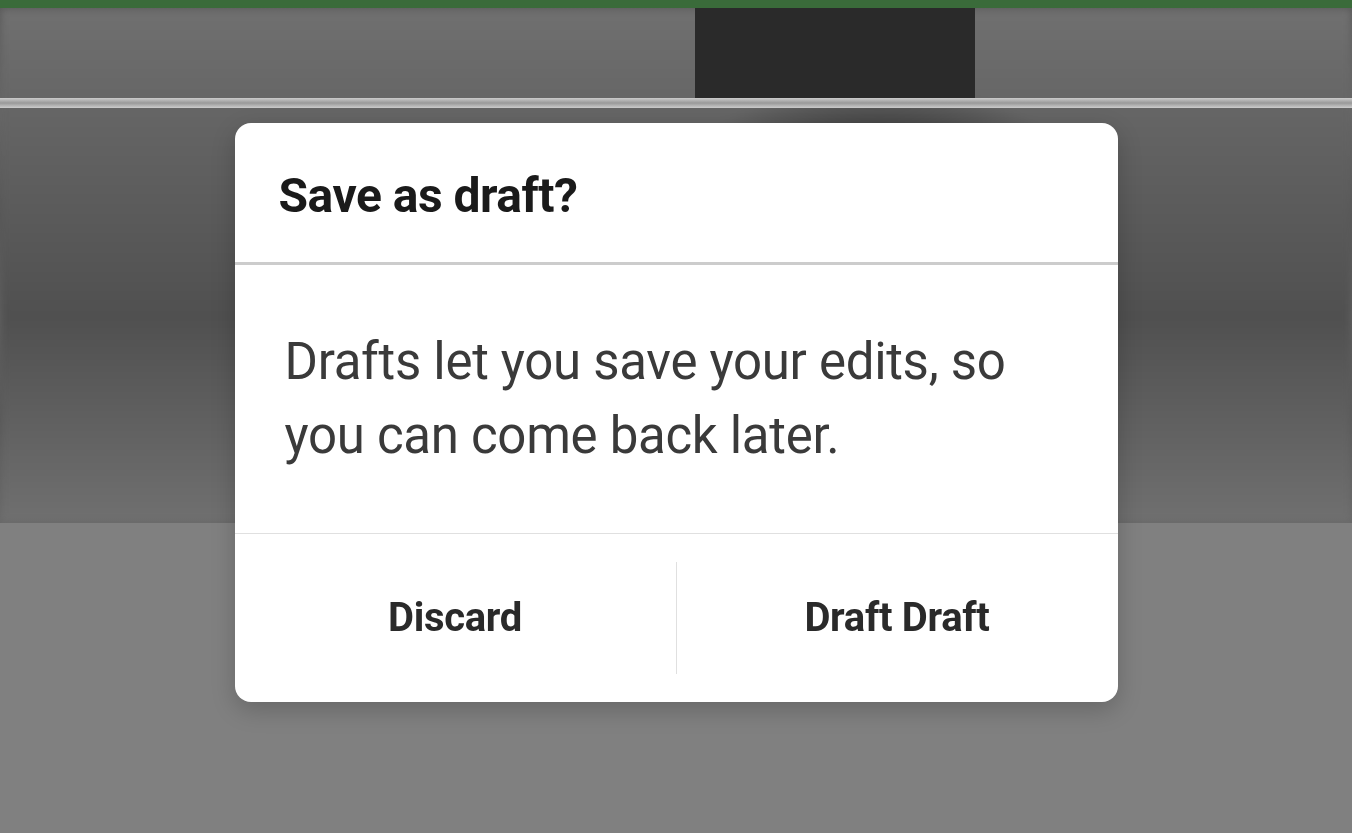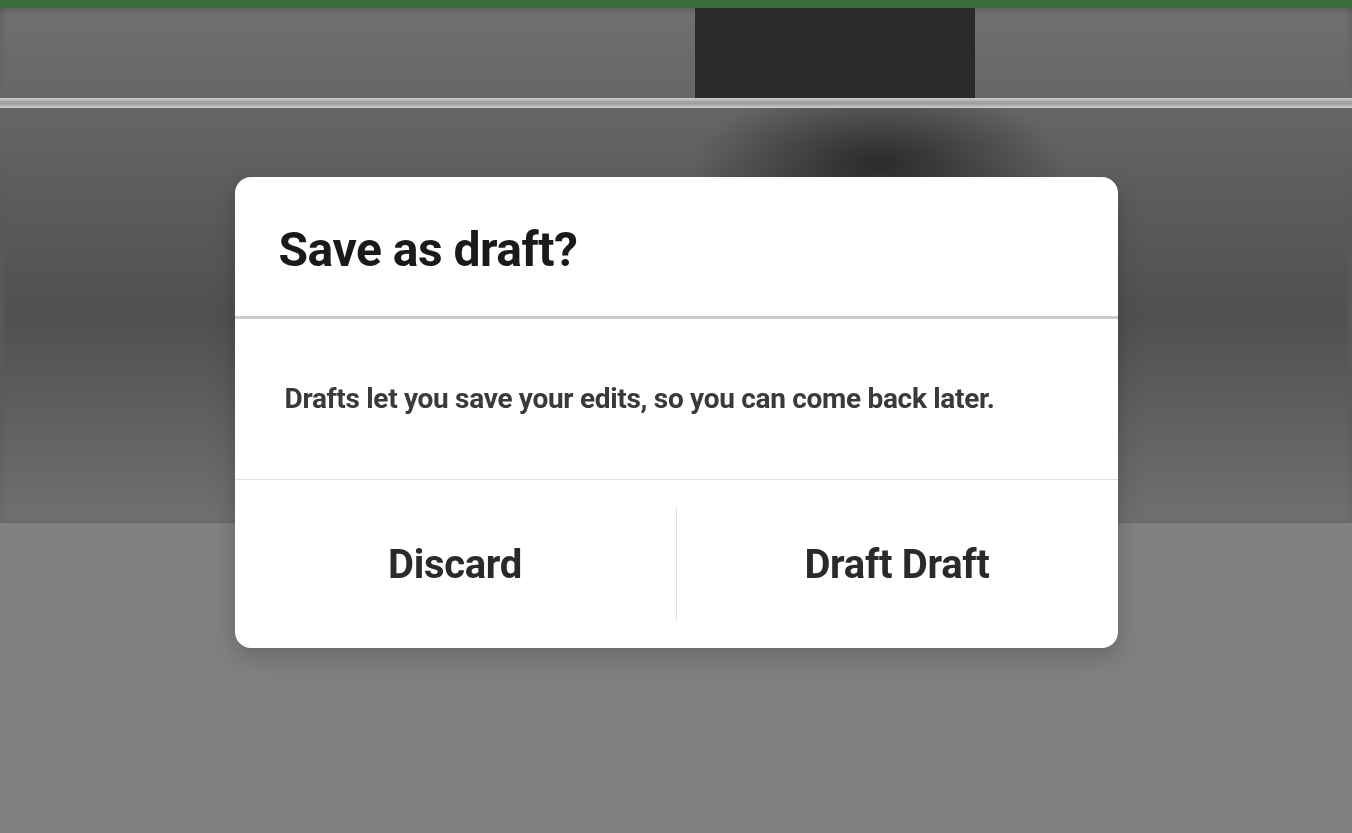--- a/index.html
+++ b/index.html
@@ -85,22 +85,22 @@
       font-size: 48px;
       font-weight: 700;
       color: #1a1a1a;
       letter-spacing: -0.5px;
     }
     .dialog-body {
       padding: 60px 50px 60px 50px;
       border-bottom: 1px solid #e0e0e0;
     }
     .dialog-message {
-      font-size: 28px;
-      font-weight: 700;
+      font-size: 51px;
+      font-weight: 400;
       color: #3a3a3a;
       line-height: 1.45;
       letter-spacing: -0.3px;
     }
     .dialog-actions {
       display: flex;
       align-items: stretch;
       height: 168px;
     }
     .dialog-button {

